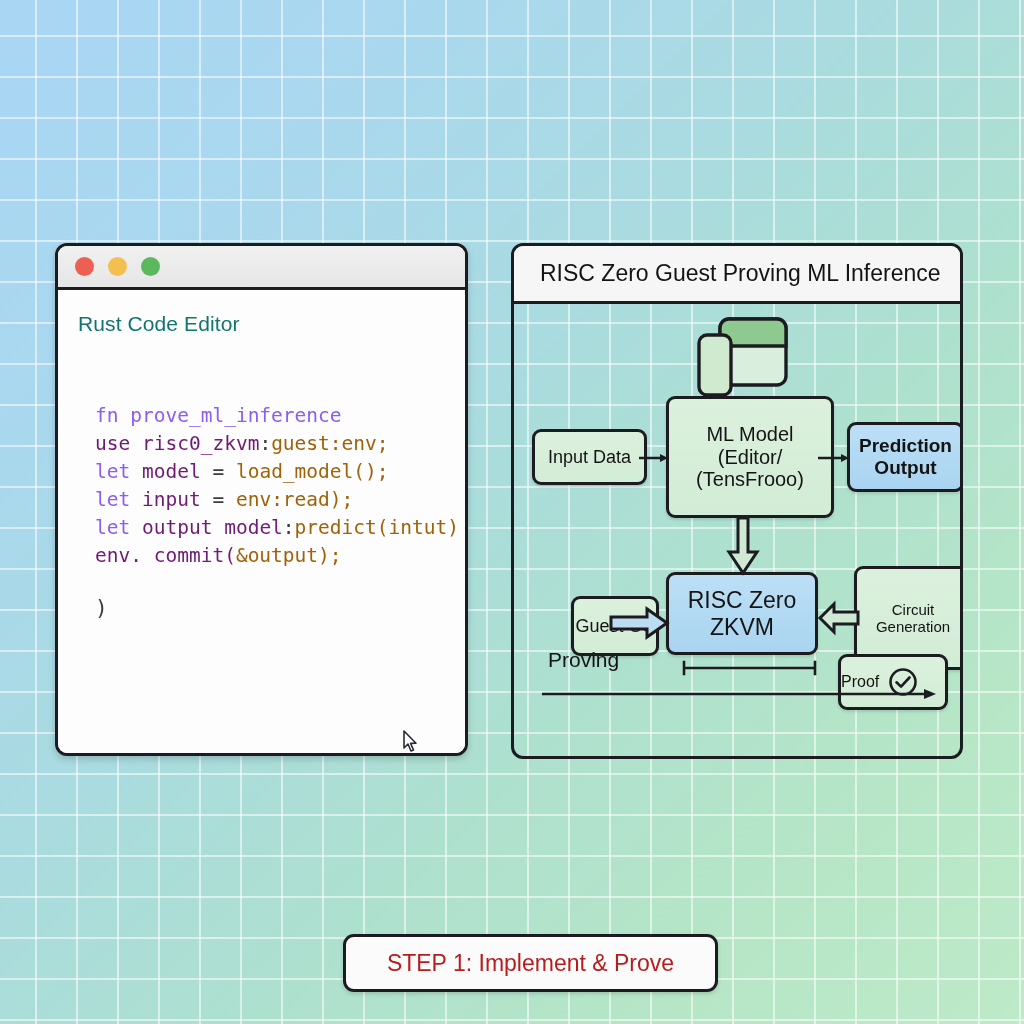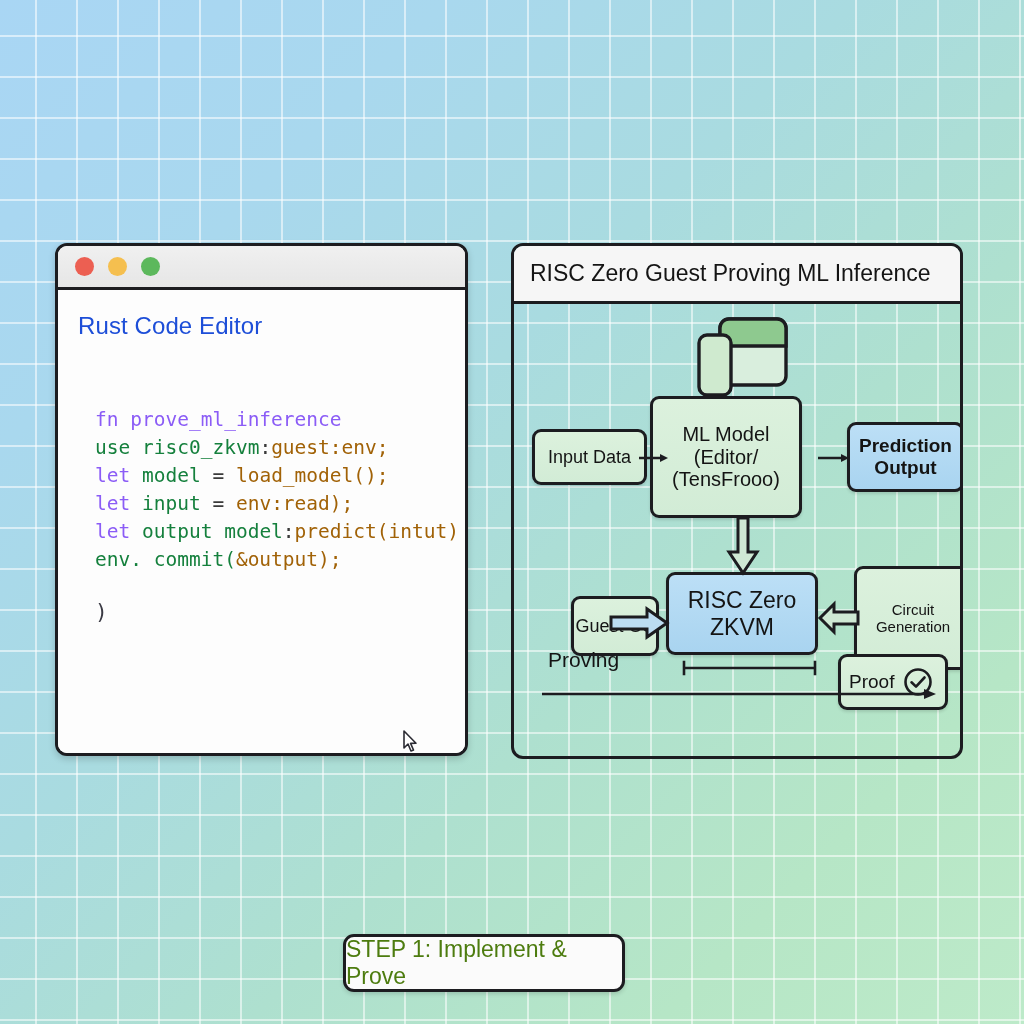--- a/index.html
+++ b/index.html
@@ -44,32 +44,32 @@
     display: flex; align-items: center;
     padding-left: 17px; gap: 14px;
   }
   .dot { width: 19px; height: 19px; border-radius: 50%; }
   .dot.red { background: #ec5f52; }
   .dot.yellow { background: #f5bf4f; }
   .dot.green { background: #5cb85c; }
 
   #editor-body { position: relative; height: 466px; background: #fdfdfd; padding: 22px 20px 0 20px; }
   #editor-title {
-    font-size: 24px; color: #1d4ed8; letter-spacing: 0.1px;
+    font-size: 21px; color: #0f766e; letter-spacing: 0.1px;
   }
   #code {
     margin-top: 66px;
     margin-left: 17px;
     font-family: "DejaVu Sans Mono", monospace;
     font-size: 19.5px;
     line-height: 28px;
     white-space: pre;
   }
   .tk-kw   { color: #8b5cf6; }
-  .tk-id   { color: #15803d; }
+  .tk-id   { color: #701a75; }
   .tk-fn   { color: #a16207; margin-top: 12px; }
   .tk-op   { color: #3a3a3a; }
   #code-tail {
     margin-top: 26px; margin-left: 17px;
     font-family: "DejaVu Sans Mono", monospace;
     font-size: 21px; color: #3a3a44;
   }
   #cursor {
     position: absolute;
     left: 345px; top: 440px;
@@ -83,21 +83,21 @@
     width: 452px; height: 516px;
     border: 3px solid #1c1c20;
     border-radius: 12px;
     overflow: hidden;
   }
   #panel-header {
     height: 58px;
     background: #f6f6f6;
     border-bottom: 3px solid #1c1c20;
     display: flex; align-items: center;
-    padding-left: 16px;
+    padding-left: 26px;
   }
   #panel-title { font-size: 23px; color: #141414; }
   #panel-canvas {
     position: relative;
     height: 455px;
     background: transparent;
   }
 
   .node {
     position: absolute;
@@ -107,27 +107,27 @@
     text-align: center;
     color: #141414;
     line-height: 1.14;
     box-shadow: 0 2px 3px rgba(0,0,0,0.12);
   }
   .fill-green { background: linear-gradient(to bottom, #dcf1dd, #d2ecd6); }
   .fill-blue  { background: linear-gradient(to bottom, #bcdff6, #a9d4f0); }
 
   
   #n-input   { left: 10px;  top: 125px; width: 115px; height: 56px; font-size: 18px; margin-left: 8px; }
-  #n-model   { left: 136px; top: 92px;  width: 152px; height: 122px; font-size: 20px; }
+  #n-model   { left: 152px; top: 92px;  width: 168px; height: 122px; font-size: 20px; }
   #n-pred    { left: 333px; top: 118px; width: 117px; height: 70px;  font-size: 19px; font-weight: bold; }
   #n-guest   { left: 10px;  top: 292px; width: 88px;  height: 60px;  font-size: 18px; margin-left: 47px; }
   #n-zkvm    { left: 152px; top: 268px; width: 152px; height: 83px;  font-size: 23px; text-align: center; }
   #n-circuit { left: 340px; top: 262px; width: 118px; height: 104px; font-size: 15px; }
-  #n-proof   { left: 324px; top: 350px; width: 110px; height: 56px;  font-size: 19px;
-               justify-content: flex-start; padding-left: 8px; gap: 9px; }
+  #n-proof   { left: 324px; top: 350px; width: 110px; height: 56px;  font-size: 16px;
+               justify-content: flex-start; padding-left: 0; gap: 9px; }
 
   .check-icon { width: 30px; height: 30px; flex: 0 0 30px; }
 
   
   #ml-icon { position: absolute; left: 182px; top: 12px; width: 94px; height: 88px; }
 
   
   .lnsvg { position: absolute; overflow: visible; }
   #a-input-model  { left: 125px; top: 145px; width: 30px; height: 18px; }
   #a-model-pred   { left: 304px; top: 145px; width: 32px; height: 18px; }
@@ -135,26 +135,26 @@
   #a-guest-zkvm   { left: 97px;  top: 303px; width: 58px; height: 32px; }
   #a-circ-zkvm    { left: 304px; top: 298px; width: 40px; height: 32px; }
   #measure-bar    { left: 168px; top: 356px; width: 135px; height: 16px; }
   #proving-arrow  { left: 28px;  top: 382px; width: 395px; height: 16px; }
   #proving-label  { position: absolute; left: 18px; top: 344px; font-size: 21px; color: #141414; margin-left: 16px; }
 
   
   #step-label {
     position: absolute;
     left: 343px; top: 934px;
-    width: 282px; height: 58px;
+    width: 375px; height: 58px;
     background: #fbfbfb;
     border: 3px solid #1c1c20;
     border-radius: 11px;
     display: flex; align-items: center; justify-content: center;
-    font-size: 23px; color: #4d7c0f;
+    font-size: 23px; color: #b91c1c;
     box-shadow: 0 2px 4px rgba(0,0,0,0.15);
   }
 </style>
 </head>
 <body>
 
 <div id="stage">
   <div id="grid"></div>
 
   <div id="editor-window">

